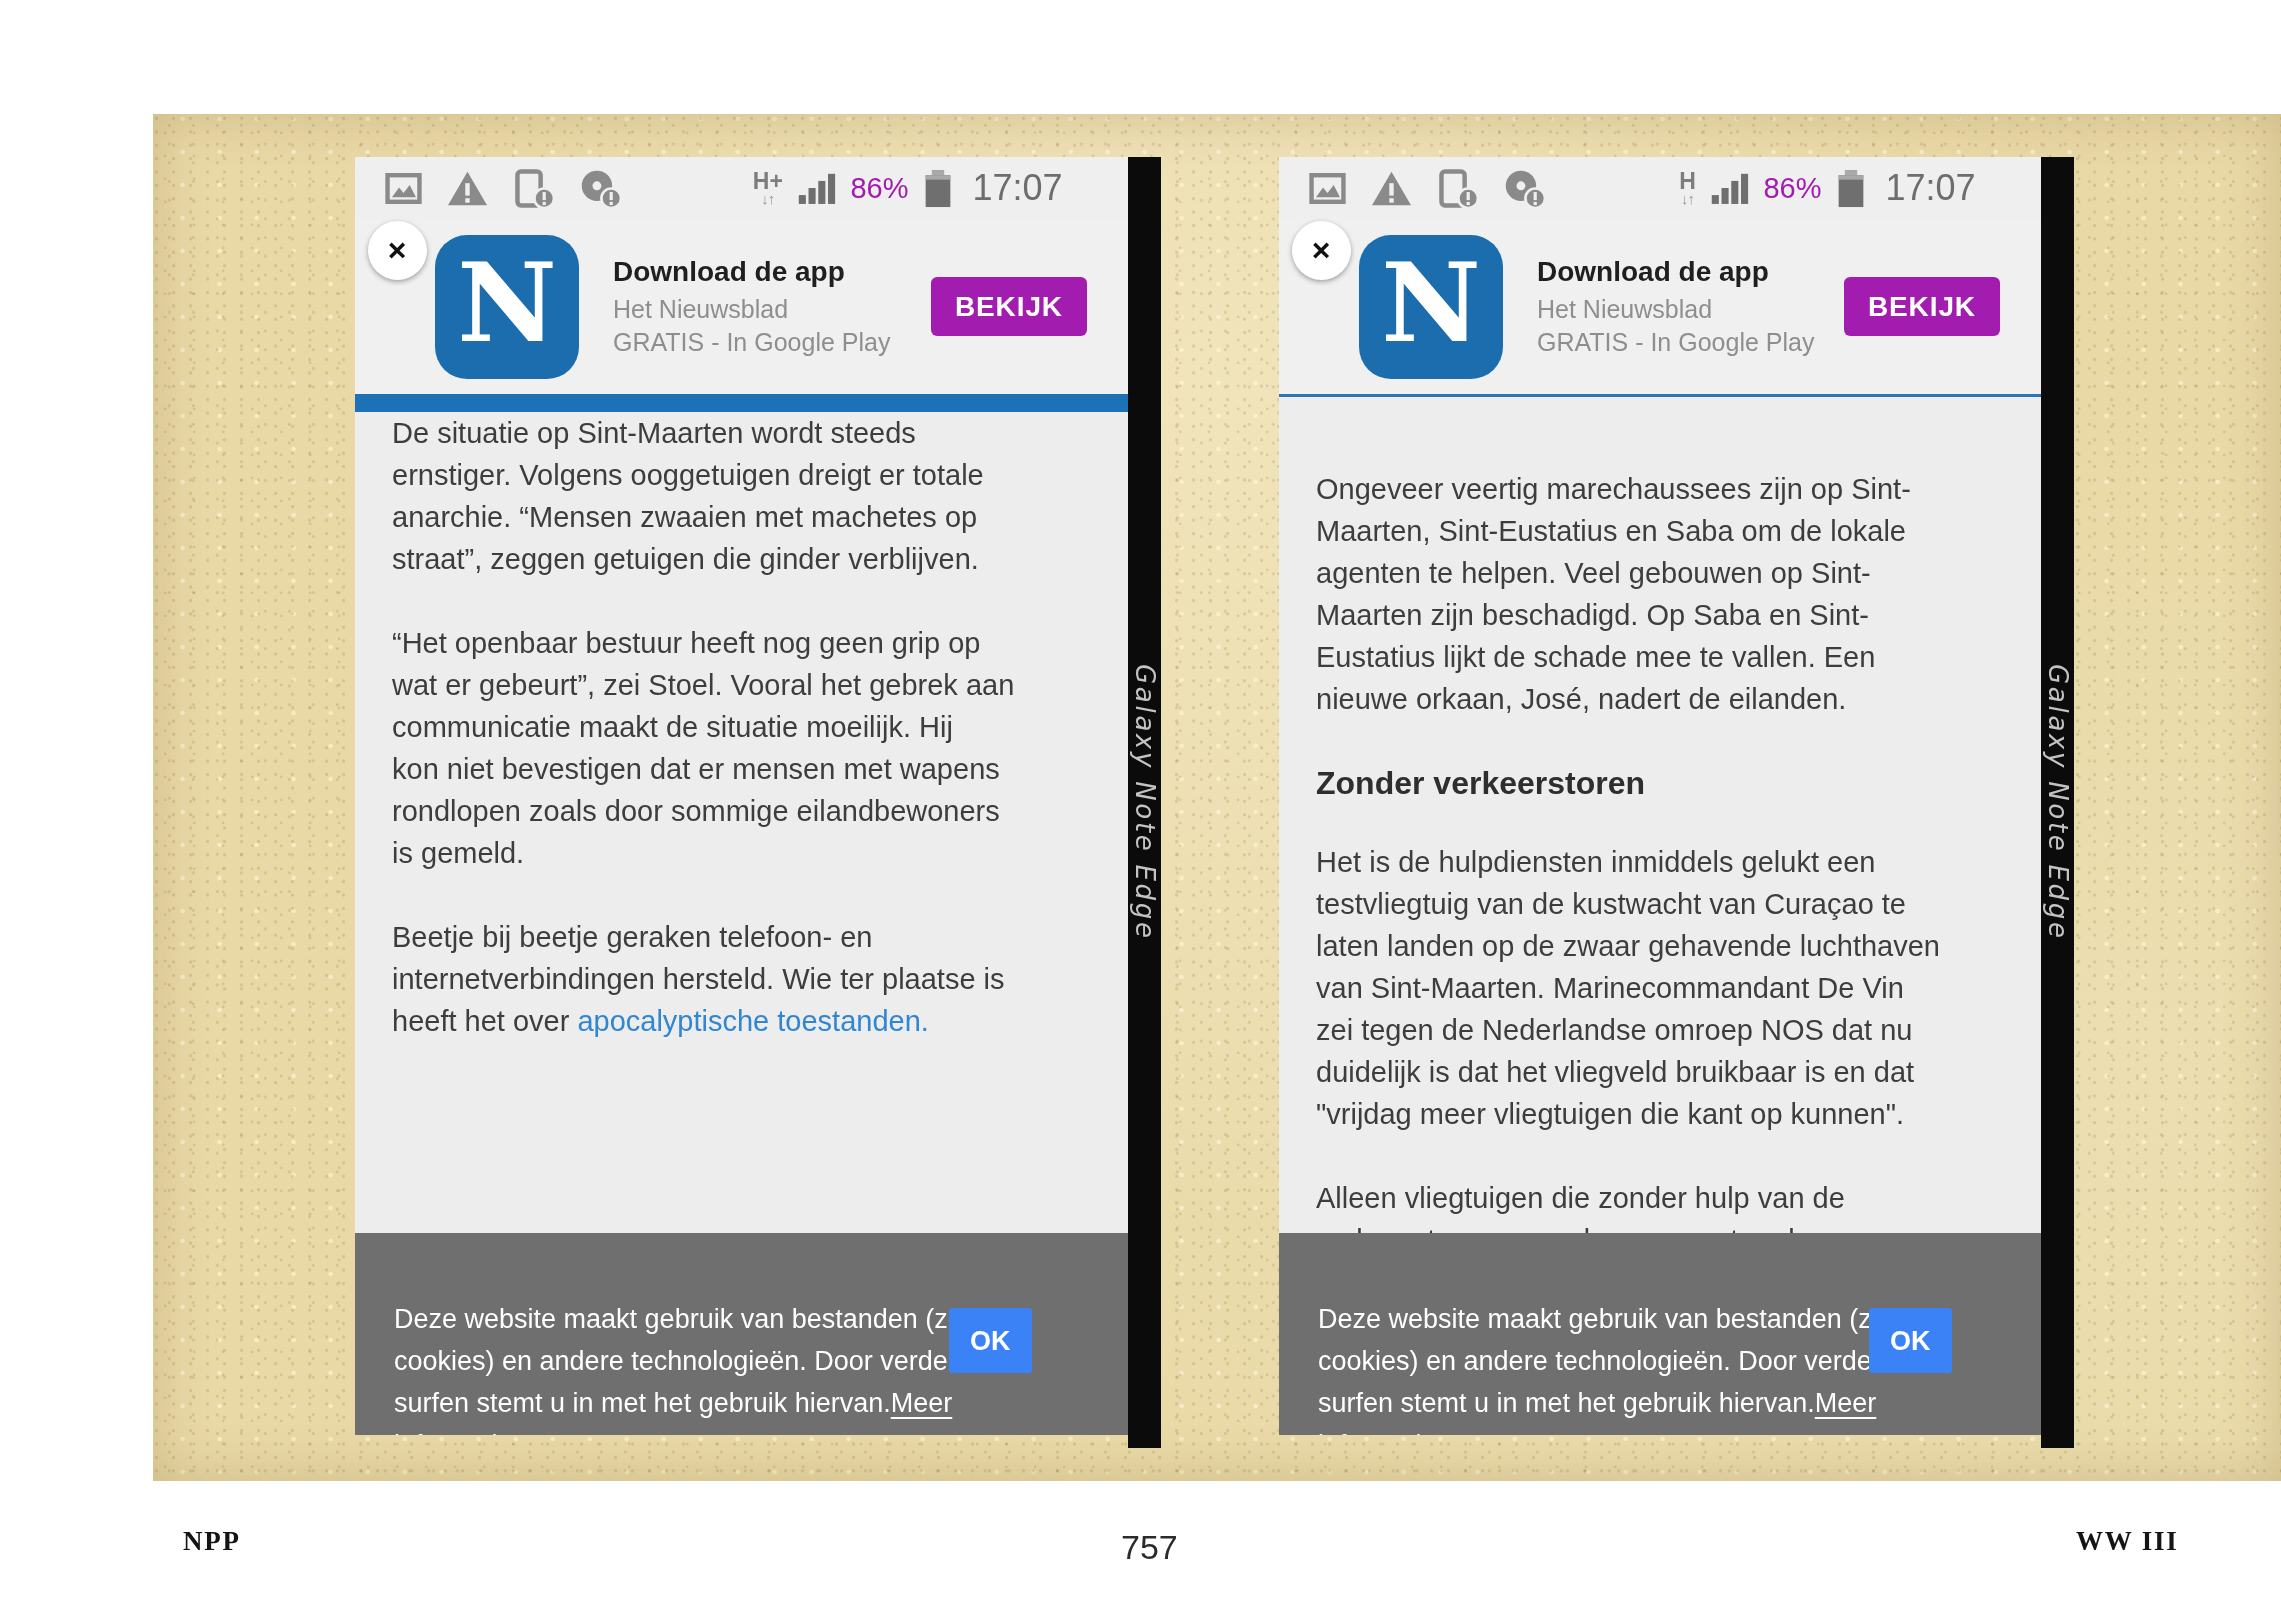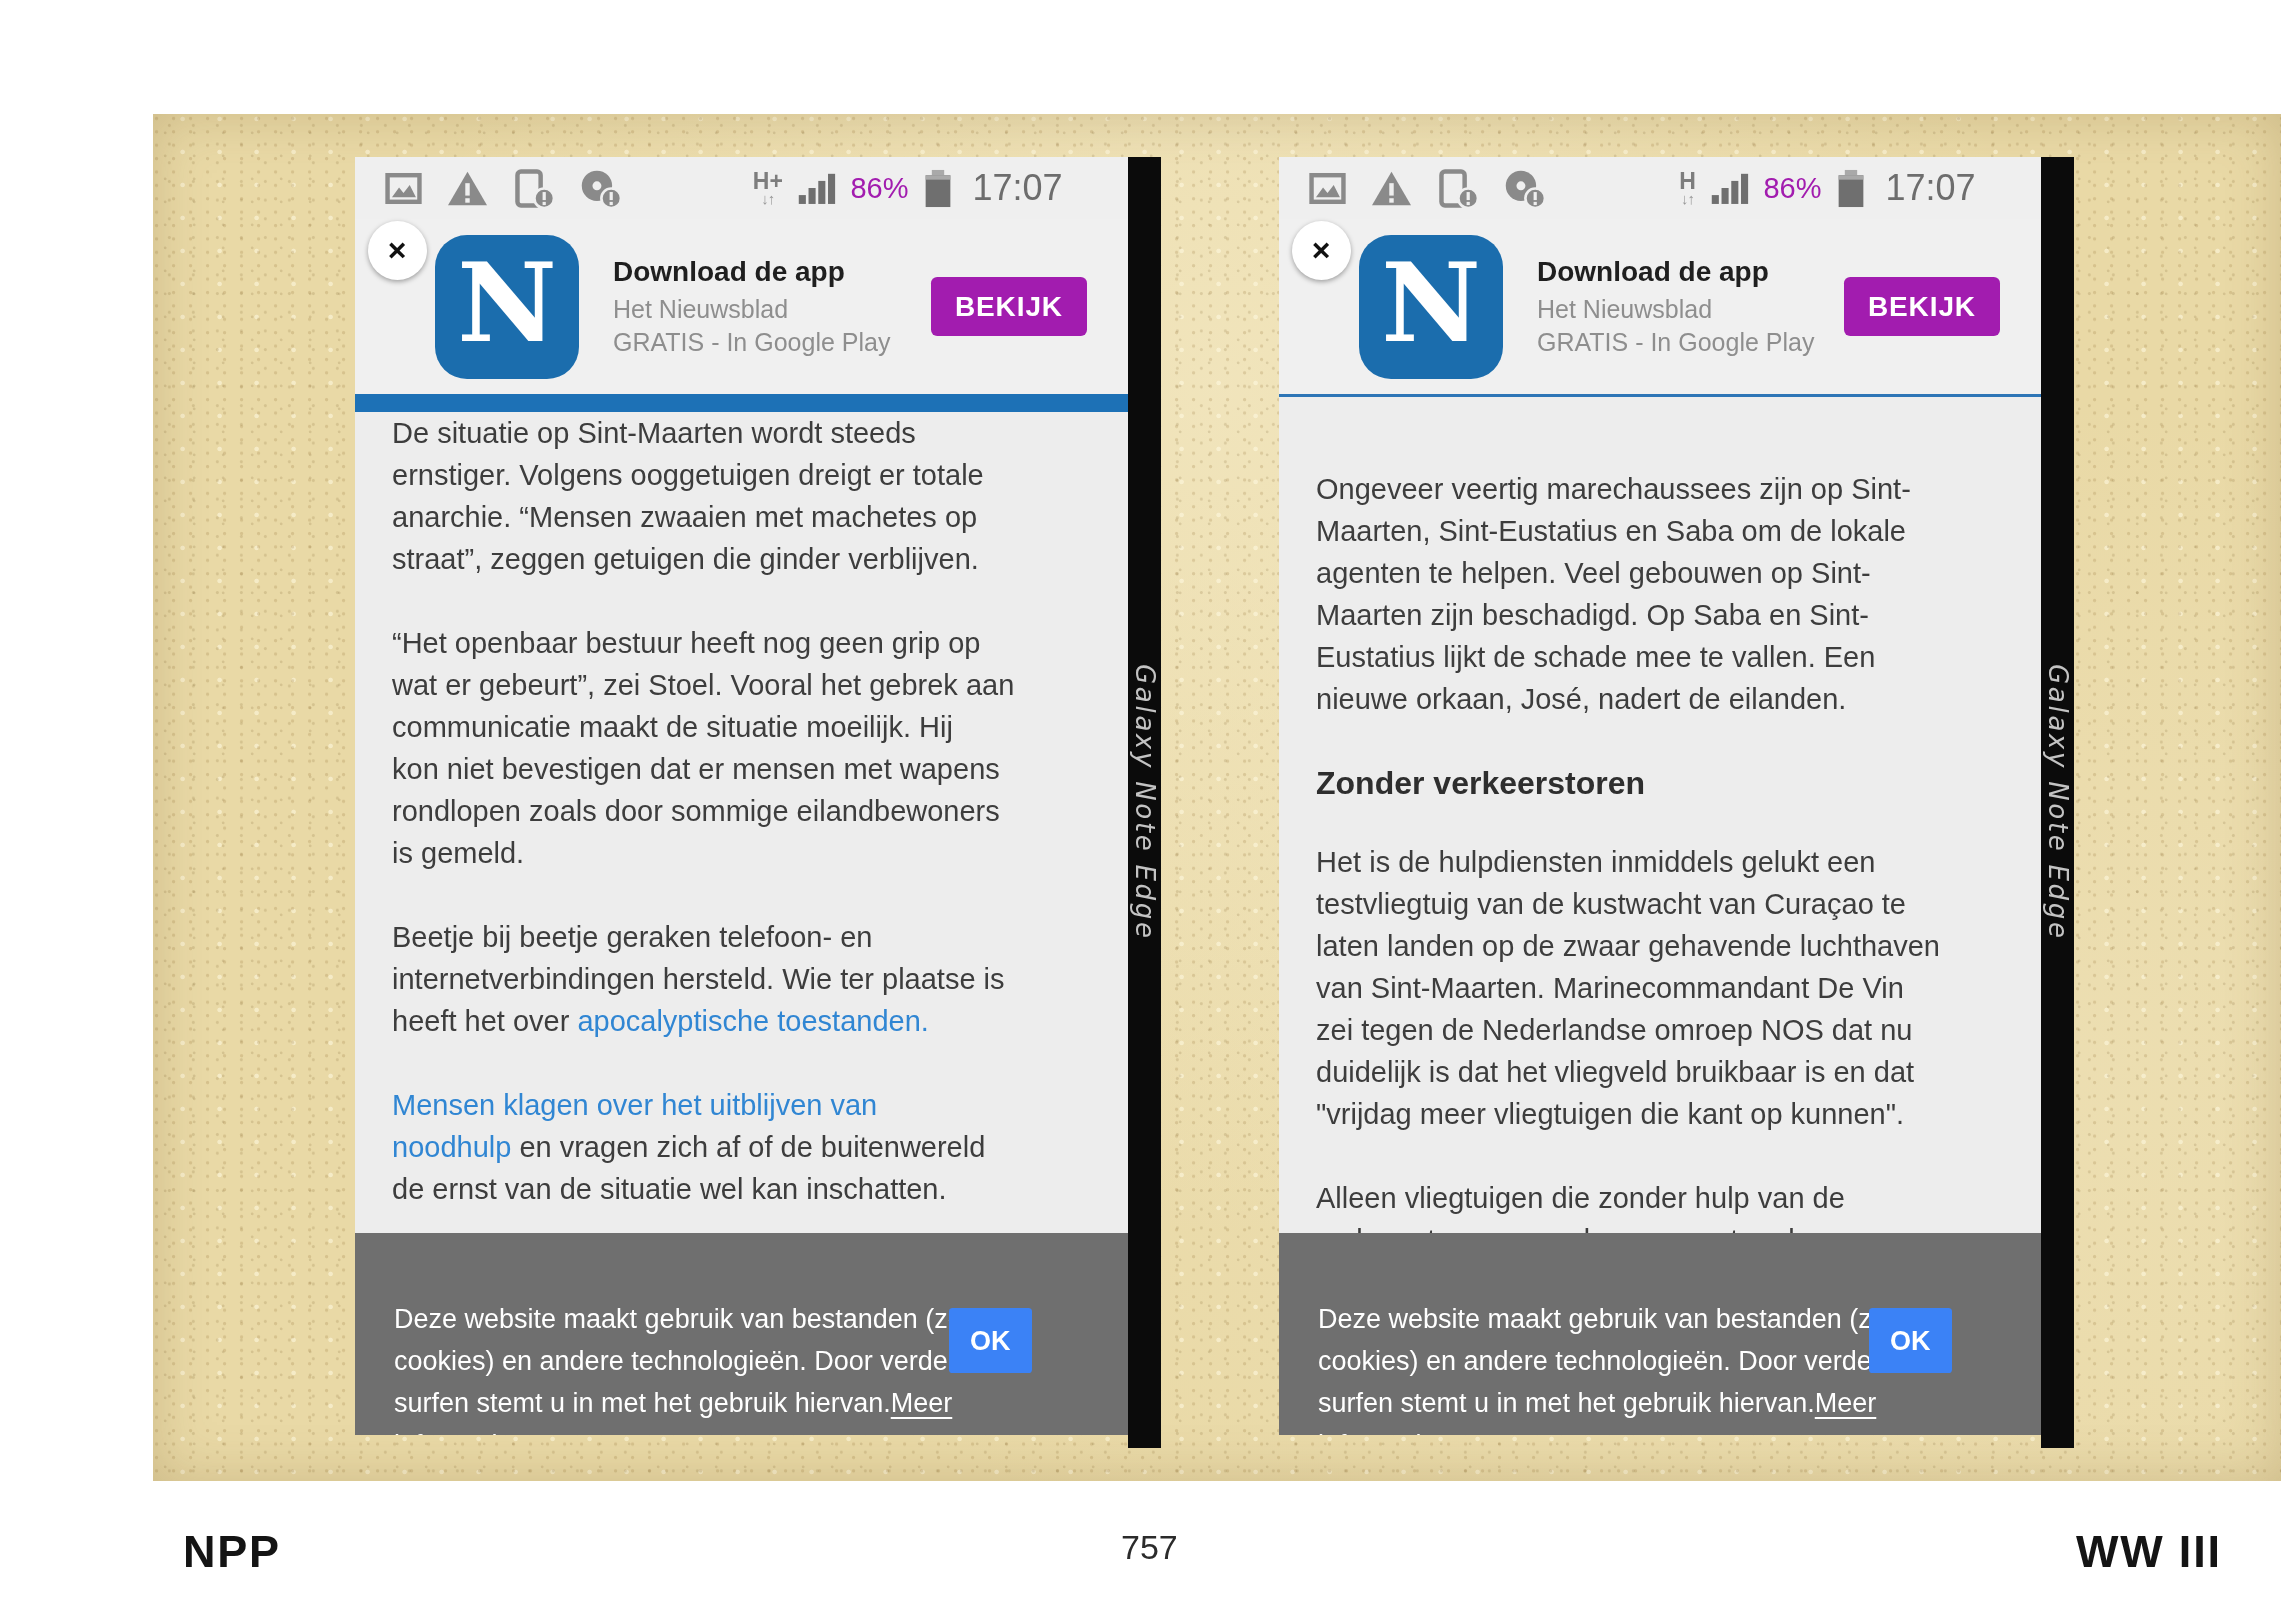--- a/index.html
+++ b/index.html
@@ -86,22 +86,22 @@
   .okbtn{
     position:absolute;top:75px;background:#3b82f6;color:#fff;font-weight:bold;
     font-size:27px;padding:11.6px 21.4px;border-radius:3.6px;white-space:normal;
   }
   .phone.left .okbtn{right:96px;}
   .phone.right .okbtn{right:89px;}
 
   
   .footer{position:absolute;top:1526px;left:0;width:2281px;height:62px;color:#141414;}
   .footer .uncial{
-    position:absolute;font-family:Liberation Sans, sans-serif;font-weight:bold;
-    font-variant:small-caps;letter-spacing:1.8px;font-size:45px;
+    position:absolute;font-family:Liberation Serif, serif;font-weight:bold;
+    font-variant:small-caps;letter-spacing:1.8px;font-size:27px;
   }
   .footer .npp{left:183px;}
   .footer .title{left:307px;}
   .footer .pageno{position:absolute;left:1121px;font-family:"Liberation Sans",sans-serif;font-size:34px;color:#2b2b2b;top:1.8px;}
   .footer .ww{left:2076px;}
 </style>
 </head>
 <body>
 
 <div class="parchment"></div>
@@ -173,23 +173,21 @@
     <div class="article"><p><span>De situatie op Sint-Maarten wordt steeds
 ernstiger. Volgens ooggetuigen dreigt er totale
 anarchie. “Mensen zwaaien met machetes op
 straat”, zeggen getuigen die ginder verblijven.</span></p><p><span>“Het openbaar bestuur heeft nog geen grip op
 wat er gebeurt”, zei Stoel. Vooral het gebrek aan
 communicatie maakt de situatie moeilijk. Hij
 kon niet bevestigen dat er mensen met wapens
 rondlopen zoals door sommige eilandbewoners
 is gemeld.</span></p><p><span>Beetje bij beetje geraken telefoon- en
 internetverbindingen hersteld. Wie ter plaatse is
-heeft het over </span><span class="link">apocalyptische toestanden.</span></p><p><span class="link">Mensen klagen over het uitblijven van
-noodhulp</span><span> en vragen zich af of de buitenwereld
-de ernst van de situatie wel kan inschatten.</span></p></div>
+heeft het over </span><span class="link">apocalyptische toestanden.</span></p></div>
 
     <div class="cookiebar">
       <span><span>Deze website maakt gebruik van bestanden (zoals
 cookies) en andere technologieën. Door verder te
 surfen stemt u in met het gebruik hiervan.</span><span class="link">Meer
 informatie</span></span>
       <div class="okbtn">OK</div>
     </div>
 
   </div>

